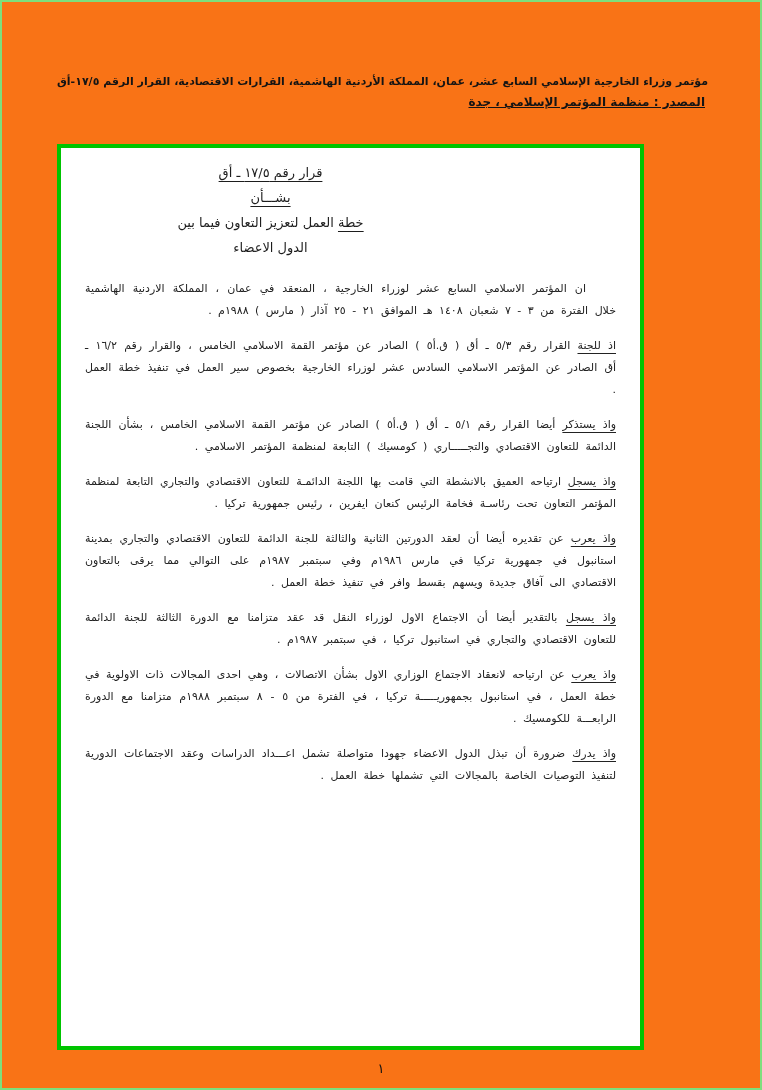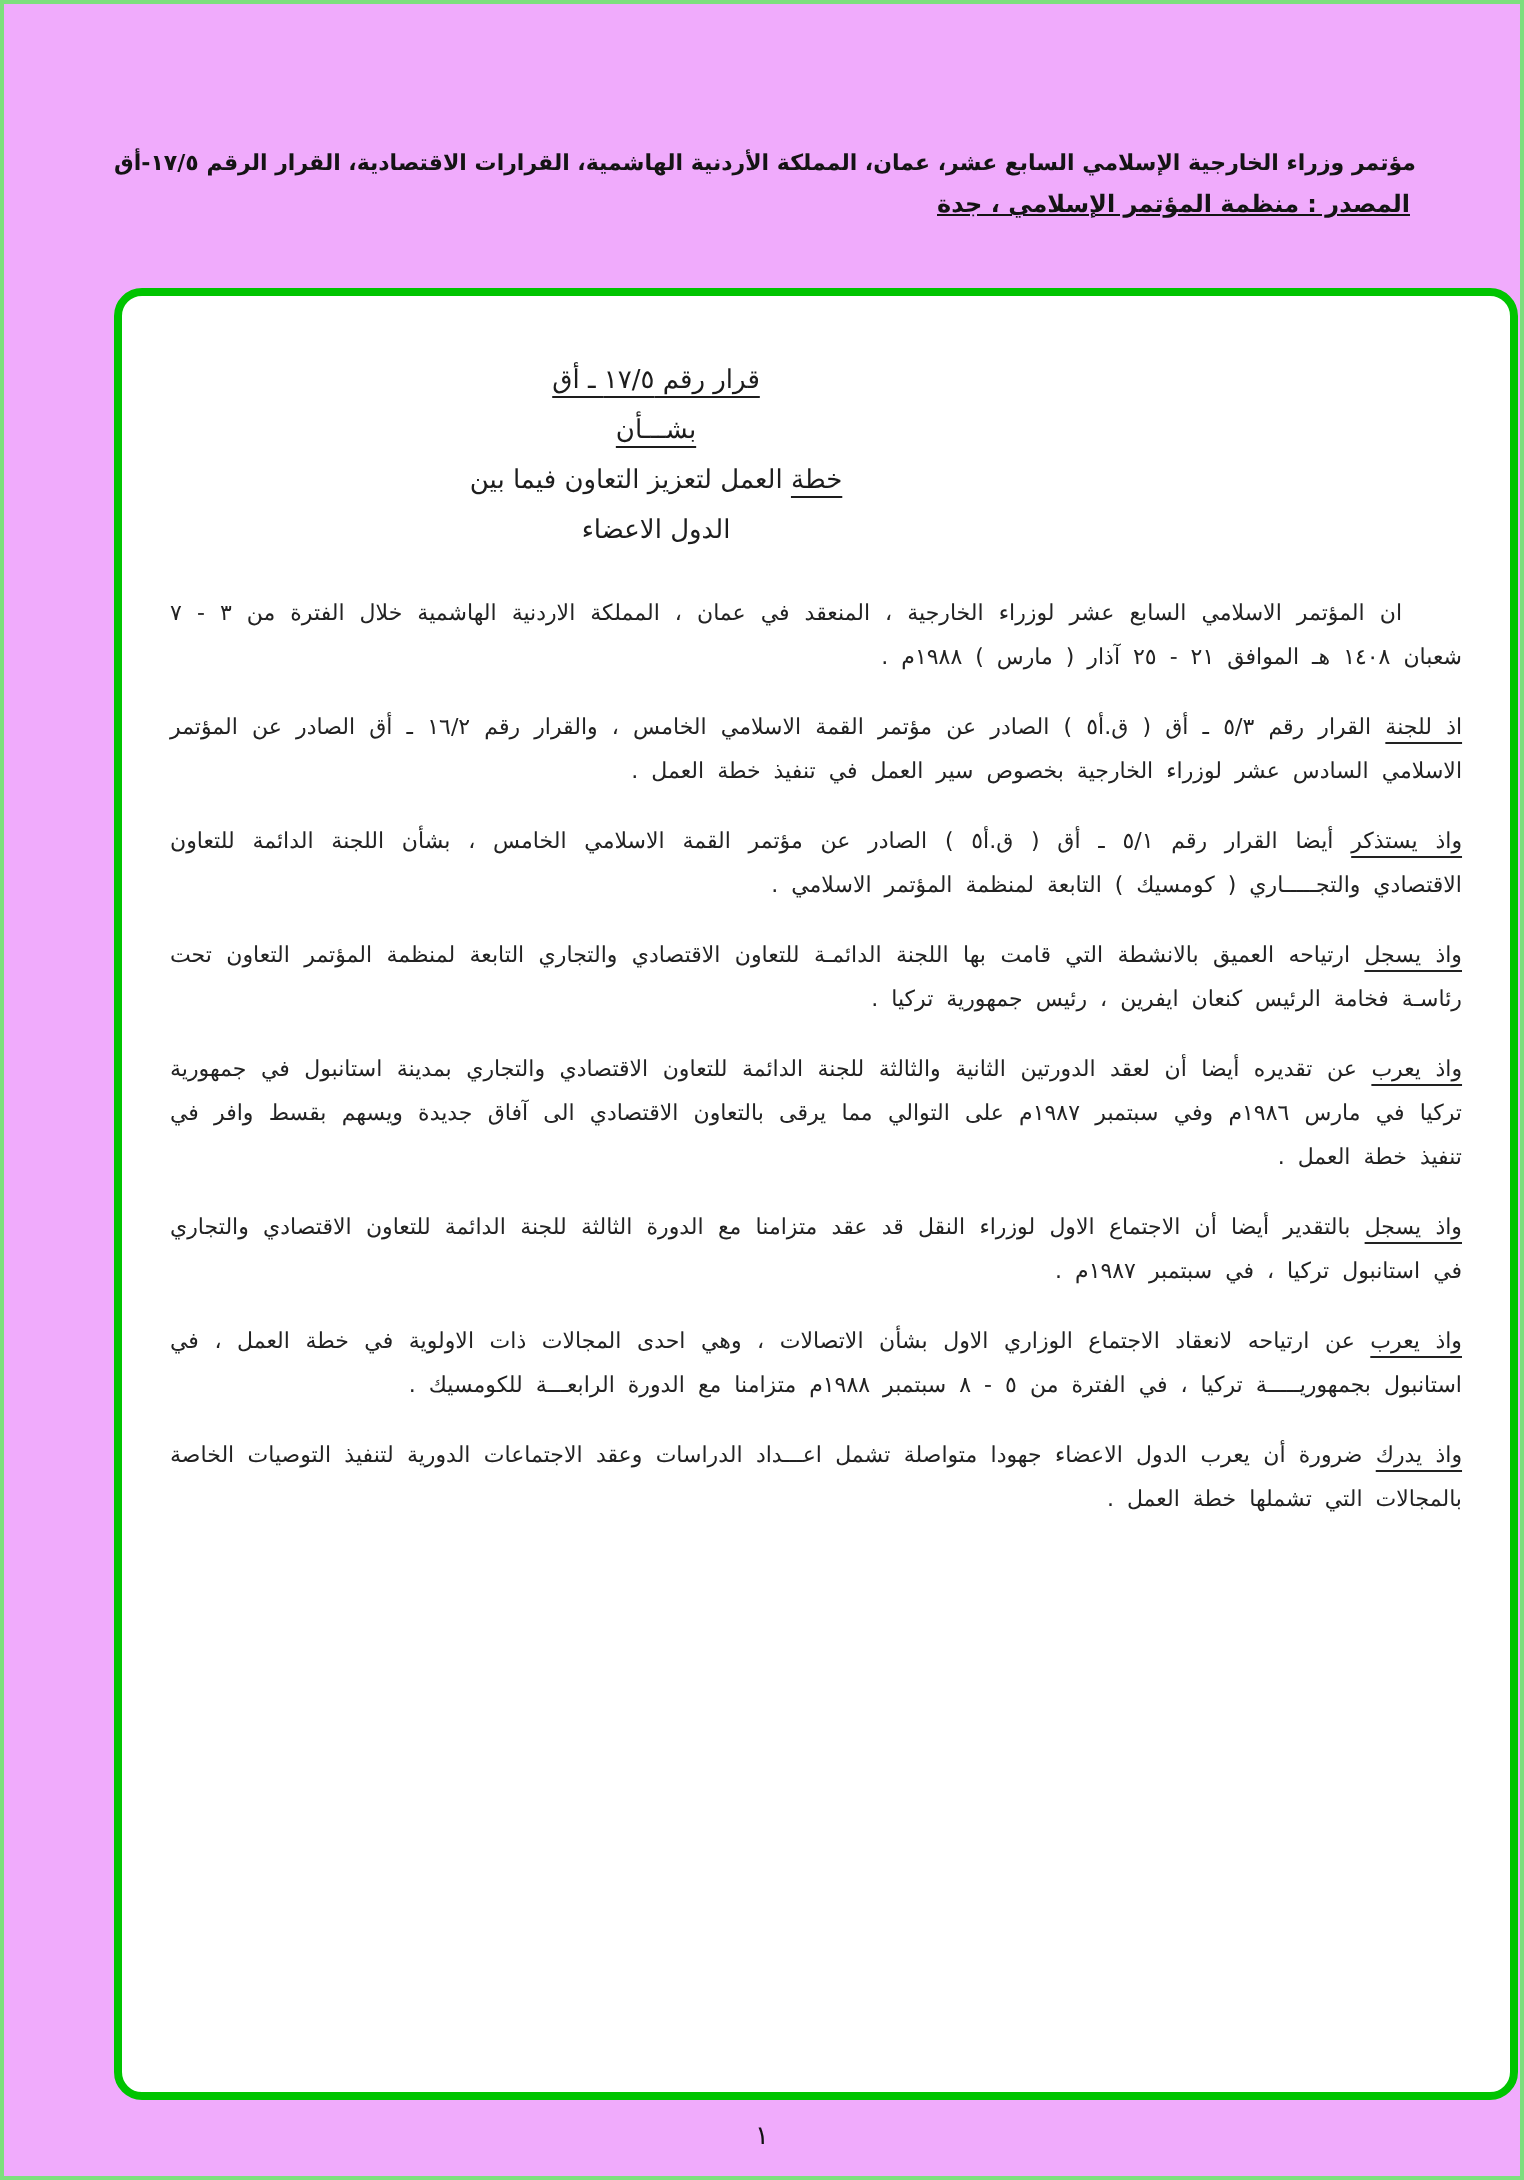--- a/index.html
+++ b/index.html
@@ -5,43 +5,43 @@
   * { box-sizing: border-box; }
   html, body { margin: 0; padding: 0; background: #ffffff; }
   body {
     width: 762px; height: 1090px;
     font-family: "DejaVu Sans", sans-serif;
     color: #1a1a1a;
   }
   .page {
     position: relative;
     width: 762px; height: 1090px;
-    background: #f0abfc;
+    background: #f97316;
     border: 2px solid #84cc16;
     overflow: hidden;
   }
   .doc-header {
     position: absolute;
     top: 72px; right: 52px; left: 48px;
     direction: rtl; text-align: right;
     color: #141414;
   }
   .doc-header .line1 {
     font-size: 11px; font-weight: bold; line-height: 15px;
   }
   .doc-header .line2 {
     font-size: 12px; font-weight: bold; margin-top: 6px; margin-right: 3px; text-decoration: underline;
   }
   .green-box {
     position: absolute;
     top: 142px; left: 55px;
-    width: 702px; height: 906px;
+    width: 587px; height: 906px;
     border: 4px solid #00c400;
-    border-radius: 14px;
-    padding: 28px 24px 10px;
+    border-radius: 0;
+    padding: 10px 24px 10px;
     direction: rtl;
     overflow: hidden;
     background: #ffffff;
   }
   .title-block {
     width: fit-content;
     margin: 2px auto 18px;
     transform: translateX(-80px);
     text-align: center;
   }
@@ -85,19 +85,19 @@
         <div class="title-line"><span>الدول الاعضاء</span></div>
       </div>
     <div class="paragraphs">
         <p class="para indent"><span>ان المؤتمر الاسلامي السابع عشر لوزراء الخارجية ، المنعقد في عمان ، المملكة الاردنية الهاشمية خلال الفترة من ٣ - ٧ شعبان ١٤٠٨ هـ الموافق ٢١ - ٢٥ آذار ( مارس ) ١٩٨٨م .</span></p>
         <p class="para"><span class="u">اذ للجنة</span><span> القرار رقم ٥/٣ ـ أق ( ق.أ٥ ) الصادر عن مؤتمر القمة الاسلامي الخامس ، والقرار رقم ١٦/٢ ـ أق الصادر عن المؤتمر الاسلامي السادس عشر لوزراء الخارجية بخصوص سير العمل في تنفيذ خطة العمل .</span></p>
         <p class="para"><span class="u">واذ يستذكر</span><span> أيضا القرار رقم ٥/١ ـ أق ( ق.أ٥ ) الصادر عن مؤتمر القمة الاسلامي الخامس ، بشأن اللجنة الدائمة للتعاون الاقتصادي والتجـــــاري ( كومسيك ) التابعة لمنظمة المؤتمر الاسلامي .</span></p>
         <p class="para"><span class="u">واذ يسجل</span><span> ارتياحه العميق بالانشطة التي قامت بها اللجنة الدائمـة للتعاون الاقتصادي والتجاري التابعة لمنظمة المؤتمر التعاون تحت رئاسـة فخامة الرئيس كنعان ايفرين ، رئيس جمهورية تركيا .</span></p>
         <p class="para"><span class="u">واذ يعرب</span><span> عن تقديره أيضا أن لعقد الدورتين الثانية والثالثة للجنة الدائمة للتعاون الاقتصادي والتجاري بمدينة استانبول في جمهورية تركيا في مارس ١٩٨٦م وفي سبتمبر ١٩٨٧م على التوالي مما يرقى بالتعاون الاقتصادي الى آفاق جديدة ويسهم بقسط وافر في تنفيذ خطة العمل .</span></p>
         <p class="para"><span class="u">واذ يسجل</span><span> بالتقدير أيضا أن الاجتماع الاول لوزراء النقل قد عقد متزامنا مع الدورة الثالثة للجنة الدائمة للتعاون الاقتصادي والتجاري في استانبول تركيا ، في سبتمبر ١٩٨٧م .</span></p>
         <p class="para"><span class="u">واذ يعرب</span><span> عن ارتياحه لانعقاد الاجتماع الوزاري الاول بشأن الاتصالات ، وهي احدى المجالات ذات الاولوية في خطة العمل ، في استانبول بجمهوريـــــة تركيا ، في الفترة من ٥ - ٨ سبتمبر ١٩٨٨م متزامنا مع الدورة الرابعـــة للكومسيك .</span></p>
-        <p class="para"><span class="u">واذ يدرك</span><span> ضرورة أن يعرب الدول الاعضاء جهودا متواصلة تشمل اعـــداد الدراسات وعقد الاجتماعات الدورية لتنفيذ التوصيات الخاصة بالمجالات التي تشملها خطة العمل .</span></p>
+        <p class="para"><span class="u">واذ يدرك</span><span> ضرورة أن تبذل الدول الاعضاء جهودا متواصلة تشمل اعـــداد الدراسات وعقد الاجتماعات الدورية لتنفيذ التوصيات الخاصة بالمجالات التي تشملها خطة العمل .</span></p>
       </div>
   </div>
 
   <div class="page-number">١</div>
 
 </div>
 
 </body></html>

